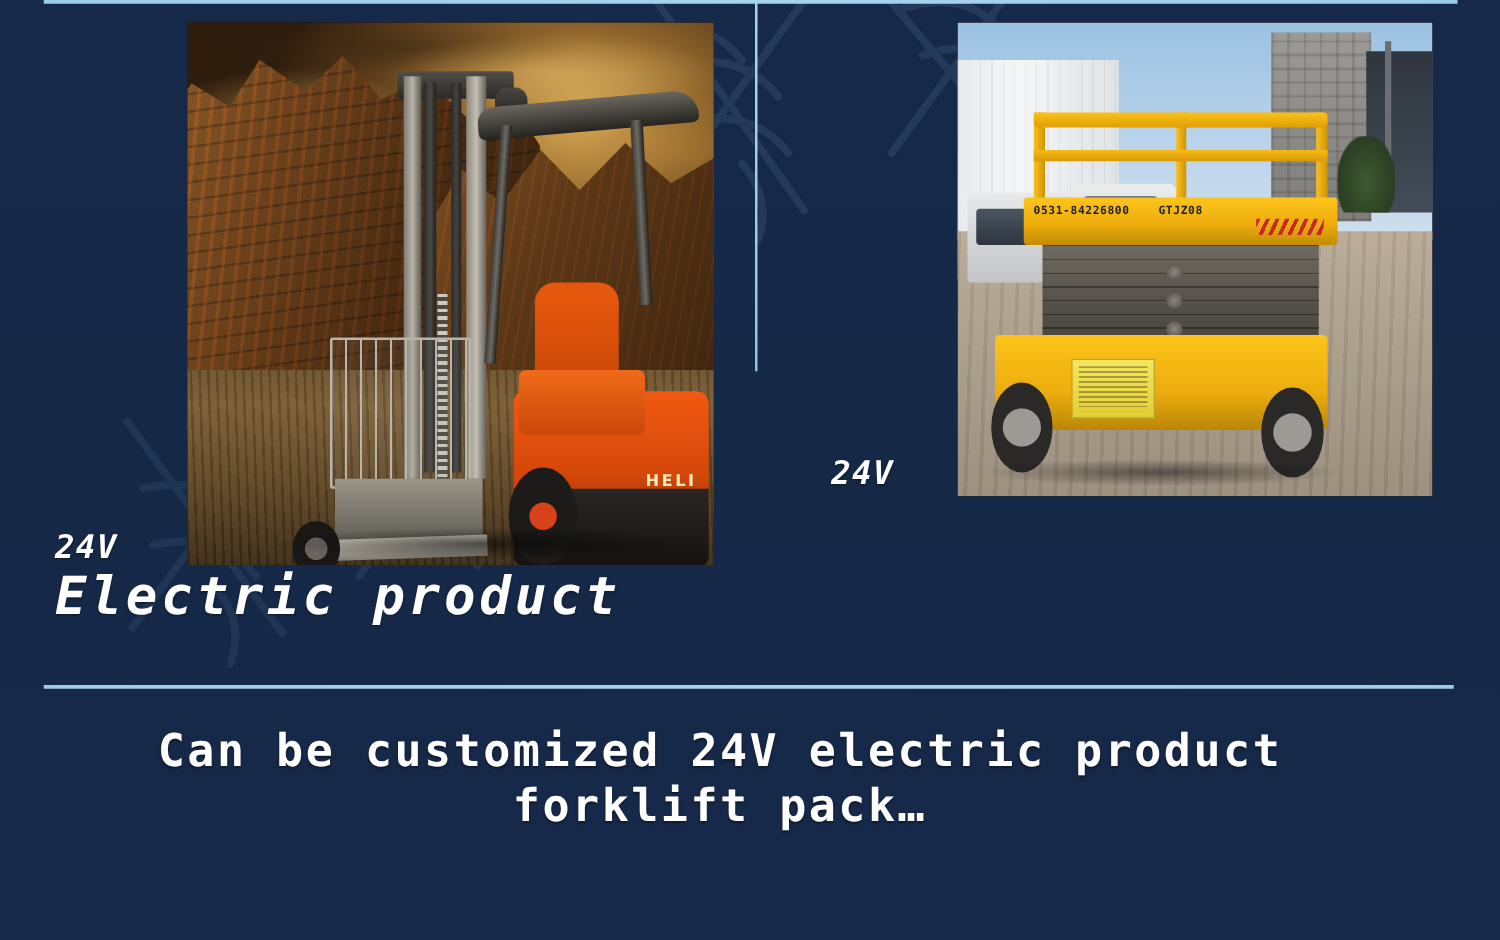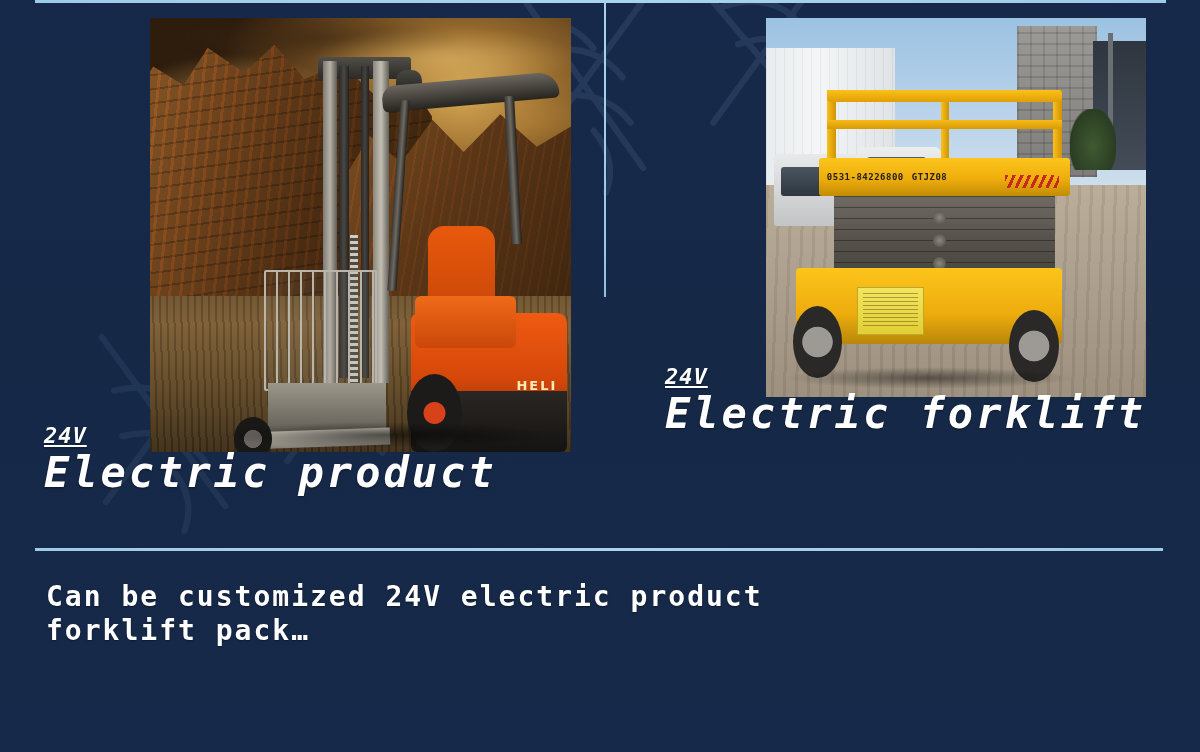--- a/index.html
+++ b/index.html
@@ -175,21 +175,21 @@
   .sl-rail-top { left:16%; top:19%; width:62%; height:3.2%; background: linear-gradient(180deg,#fbc11a,#e09f06); border-radius:4px;}
   .sl-rail-mid { left:16%; top:27%; width:62%; height:2.4%; background: linear-gradient(180deg,#f7bb16,#d89a06); }
   .sl-rail-v1  { left:16%; top:19%; width:2.4%; height:20%; background: linear-gradient(90deg,#fbc11a,#cf9305); }
   .sl-rail-v2  { left:46%; top:19%; width:2.2%; height:20%; background: linear-gradient(90deg,#fbc11a,#cf9305); }
   .sl-rail-v3  { left:75.6%; top:19%; width:2.4%; height:20%; background: linear-gradient(90deg,#fbc11a,#cf9305); }
   .sl-deck { left:14%; top:37%; width:66%; height:10%;
              background: linear-gradient(180deg,#fdc51d 0%,#eead0c 55%,#c28c05 100%); border-radius:3px;}
   .sl-decktext {
     position:absolute; left:16%; top:38.4%; width:62%; height:7%;
     color:#23201a; font-family:"DejaVu Sans Mono", monospace; font-weight:700;
-    font-size:9px; letter-spacing:.5px; display:flex; align-items:center; gap:8px; white-space:nowrap;
+    font-size:9px; letter-spacing:.5px; display:flex; gap:23px; white-space:nowrap;
   }
   .sl-stripe { position:absolute; left:63%; top:41.5%; width:14%; height:3.4%;
                background: repeating-linear-gradient(115deg,#c7281f 0 3px, rgba(0,0,0,0) 3px 7px); }
   .sl-scissor { left:18%; top:47%; width:58%; height:22%;
              background: linear-gradient(180deg,#6f6a62 0%,#57534c 50%,#46433d 100%); }
   .sl-scissor::after { content:""; position:absolute; inset:0;
              background: repeating-linear-gradient(180deg, rgba(0,0,0,.35) 0 1px, rgba(0,0,0,0) 1px 11px); }
   .sl-hinge1 { left:44%; top:51%; width:3.4%; height:3.4%; background: radial-gradient(circle,#8c877e,#4d4944); border-radius:50%; }
   .sl-hinge2 { left:44%; top:57%; width:3.4%; height:3.4%; background: radial-gradient(circle,#8c877e,#4d4944); border-radius:50%; }
   .sl-hinge3 { left:44%; top:63%; width:3.4%; height:3.4%; background: radial-gradient(circle,#8c877e,#4d4944); border-radius:50%; }
@@ -211,35 +211,36 @@
     position: absolute;
     color: #ffffff;
     font-family: "DejaVu Sans Mono", "Liberation Mono", monospace;
     font-weight: 700;
     font-style: italic;
     letter-spacing: 1px;
     line-height: 1.12;
     text-shadow: 0 1px 2px rgba(0,0,0,.45);
     white-space: nowrap;
   }
-  .cap .l1 { display:block; font-size: 22px; text-decoration: underline; }
+  .cap .l1 { display:block; font-size: 26px; }
   .cap .l2 { display:block; font-size: 42px; letter-spacing: 3px; }
   .cap-left  { left: 44px;  top: 424px; }
   .cap-right { left: 665px; top: 365px; }
 
   .footline {
     position: absolute;
     left: 46px; top: 580px; width: 1060px;
     color: #ffffff;
     font-family: "DejaVu Sans Mono", "Liberation Mono", monospace;
     font-weight: 700;
-    font-size: 28px;
+    font-size: 36px;
     letter-spacing: 2px;
     line-height: 1.22;
     text-shadow: 0 1px 2px rgba(0,0,0,.4);
+    text-align: center;
   }
 </style>
 </head>
 <body>
 
 <div id="page">
 
   <div class="bg-base"></div>
 
   <svg class="watermark wm-top" viewBox="0 0 200 160">
@@ -336,21 +337,20 @@
     <div class="sl-shadow"></div>
   </div>
 
   <div class="cap cap-left">
     <span class="l1">24V</span>
     <span class="l2">Electric  product</span>
   </div>
 
   <div class="cap cap-right">
     <span class="l1">24V</span>
-    <span class="l2">Electric  forklift</span>
   </div>
 
   <div class="footline">
     <div>Can be customized 24V electric product</div>
     <div>forklift pack…</div>
   </div>
 
 </div>
 
 </body></html>

